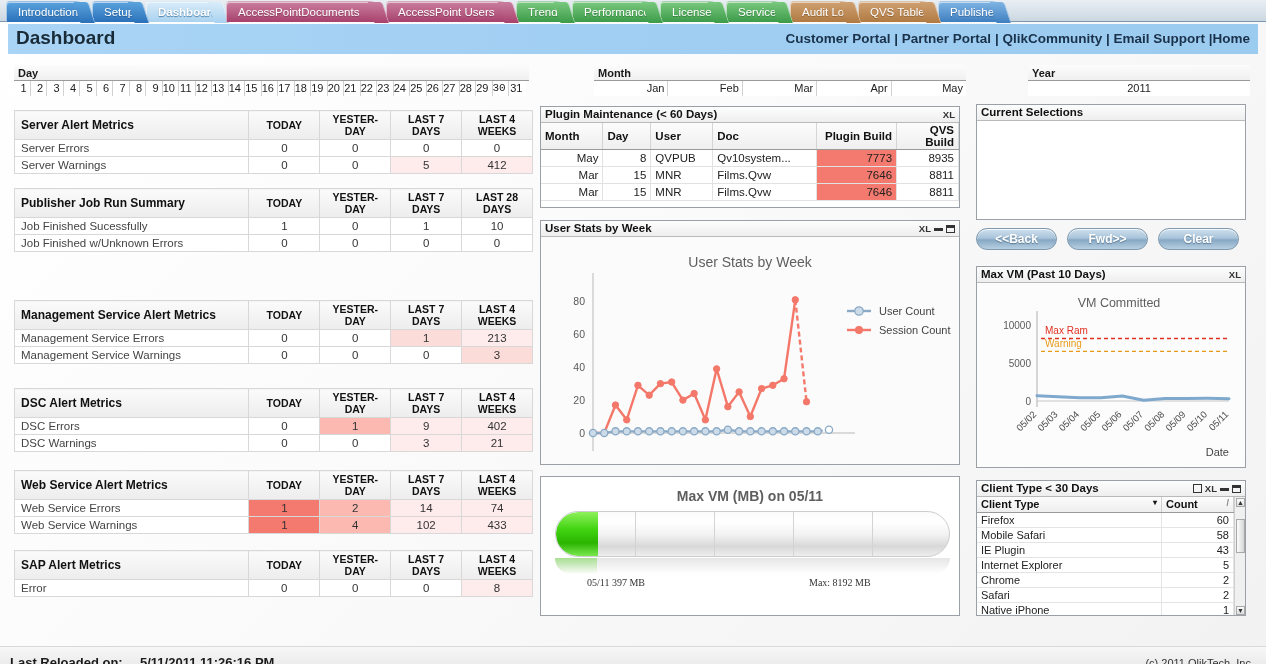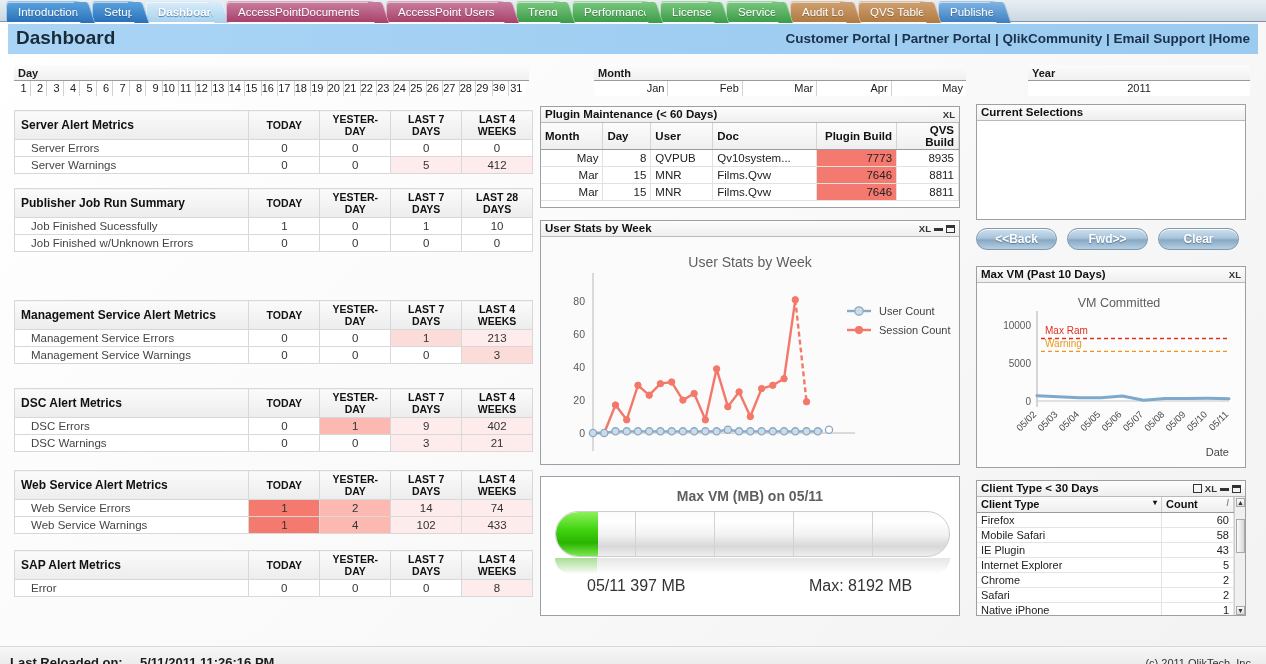--- a/index.html
+++ b/index.html
@@ -116,21 +116,21 @@
     text-align: center; vertical-align: middle;
     padding: 2px 2px;
   }
   .mtable thead th.lbl {
     text-align: left; font-size: 12px; padding-left: 6px;
   }
   .mtable tbody td {
     background: #ffffff; font-size: 11.5px; color: #333;
     height: 17px; text-align: center; padding: 0;
   }
-  .mtable tbody td.lbl { text-align: left; padding-left: 16px; color:#444; }
+  .mtable tbody td.lbl { text-align: left; padding-left: 6px; color:#444; }
   .col-lbl { width: 235px; }
   .col-v   { width: 71px; }
 
   
   .ptable { width: 100%; border-collapse: collapse; }
   .ptable th {
     font-size: 11.5px; font-weight: bold; color: #111;
     background: linear-gradient(to bottom,#fcfcfc,#efefef);
     border-bottom: 1px solid #9a9a9a; border-right: 1px solid #d5d5d5;
     text-align: left; padding: 1px 4px; height: 16px;
@@ -195,21 +195,21 @@
     position: absolute; left: 0; top: 47px; width: 395px; height: 16px;
     background: linear-gradient(to bottom,rgba(225,225,225,.85),rgba(255,255,255,0));
     border-radius: 0 0 18px 18px;
   }
   .gauge-reflect-fill {
     position:absolute; left:0; top:47px; height:16px;
     background: linear-gradient(to bottom,rgba(120,220,80,.55),rgba(255,255,255,0));
     border-radius: 0 0 0 18px;
   }
 
-  .static-txt { position: absolute; font-size: 16px; color: #333; }
+  .static-txt { position: absolute; font-size: 10px; color: #333; font-family: Liberation Serif, serif; }
   .chart-title { text-align: center; font-size: 14px; color: #5f5f5f; }
 
   
   .footer {
     position: absolute; left: 0; bottom: 0; width: 1266px; height: 18px;
     background: linear-gradient(to bottom,#f7f7f7,#ececec);
     border-top: 1px solid #d9d9d9;
   }
   .footer .lr { position: absolute; left: 10px; top: 8px; font-size: 13px; font-weight: bold; color: #1b1b1b; }
   .footer .lrv { position: absolute; left: 140px; top: 8px; font-size: 13px; font-weight: bold; color: #1b1b1b; }

